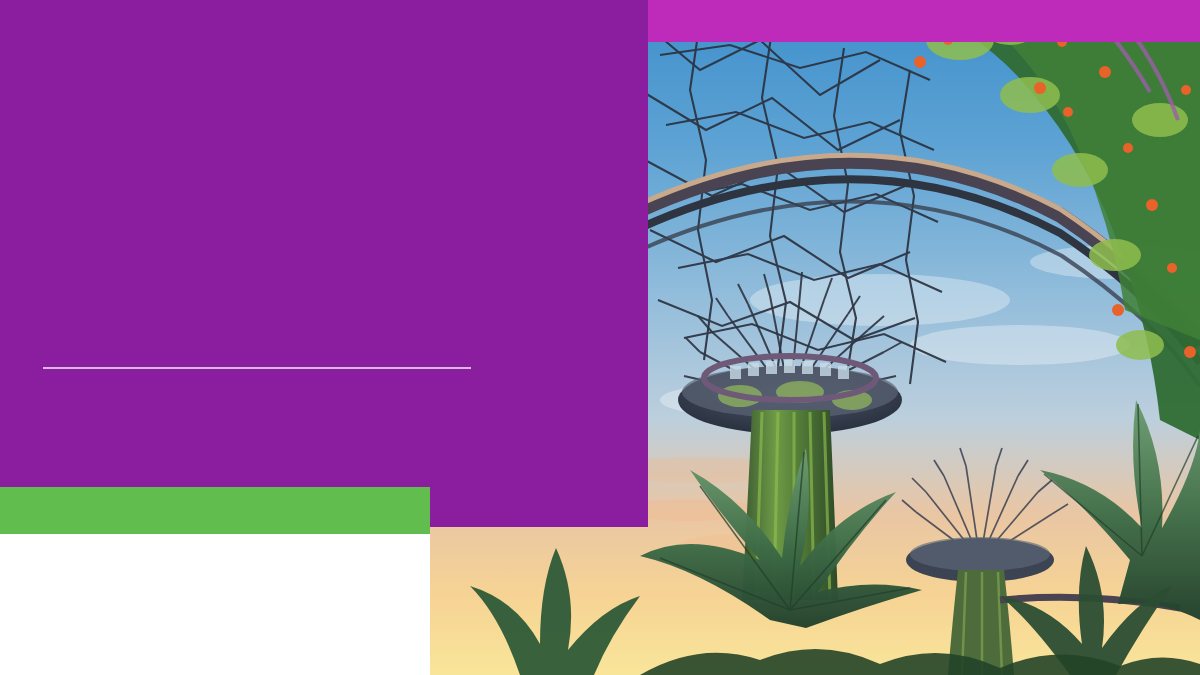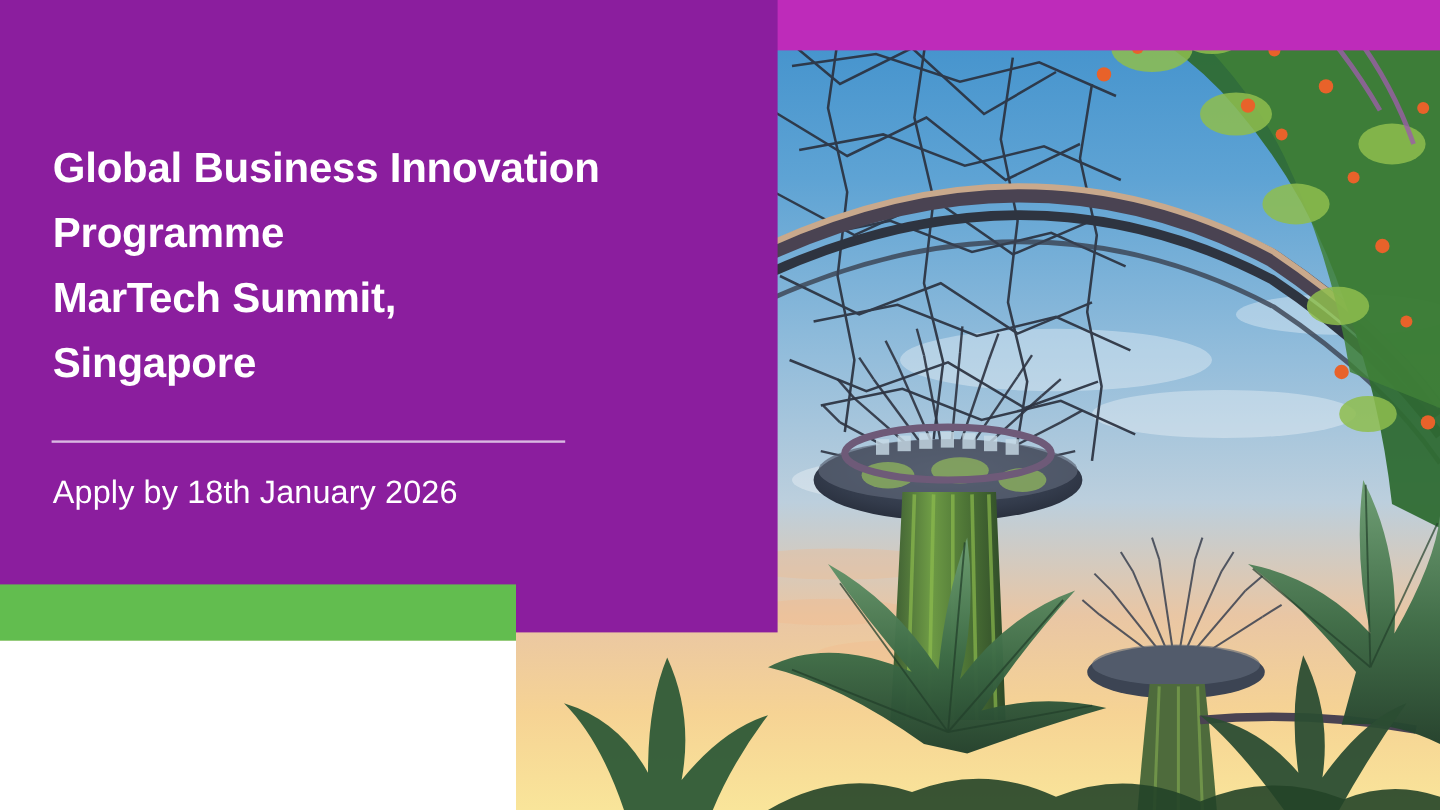--- a/index.html
+++ b/index.html
@@ -322,29 +322,22 @@
       <g fill="#2E5A37" opacity="0.95">
         <path d="M520 675 Q500 616 470 586 Q516 600 540 644 Q540 586 556 548 Q578 596 568 650 Q602 608 640 596 Q610 636 594 675 Z"></path>
       </g>
     </svg>
   </div>
 
   <div class="top-band"></div>
 
   <div class="purple-panel"></div>
 
-  <div class="headline">
-    <span class="hl-line">Global Business Innovation</span>
-    <span class="hl-line">Programme</span>
-    <span class="hl-line">MarTech Summit,</span>
-    <span class="hl-line">Singapore</span>
-  </div>
 
   <div class="divider"></div>
 
-  <div class="subline">Apply by 18th January 2026</div>
 
   <div class="green-bar"></div>
 
   <div class="white-panel"></div>
 
 
 </div>
 
 </body></html>

